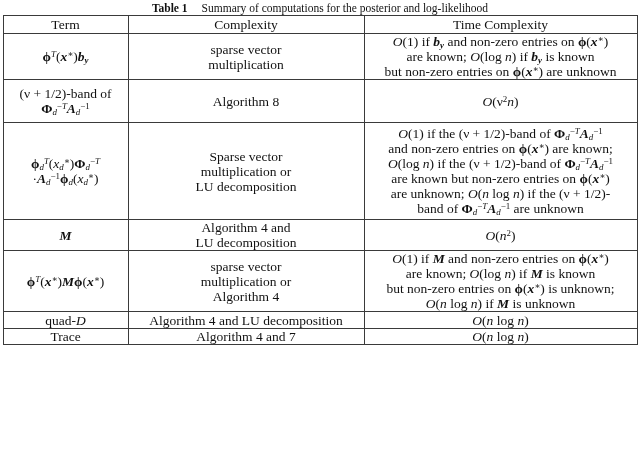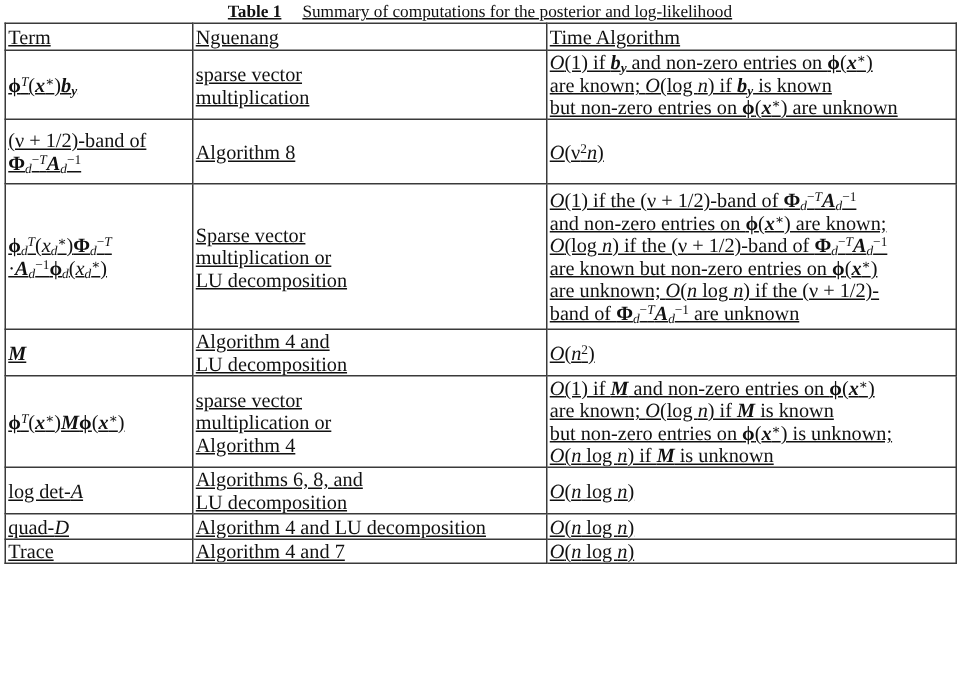--- a/index.html
+++ b/index.html
@@ -11,21 +11,20 @@
     width: 640px;
     height: 466px;
     overflow: hidden;
     font-family: "Liberation Serif", "DejaVu Serif", serif;
     color: #111111;
   }
   .page {
     width: 640px;
     height: 466px;
     box-sizing: border-box;
-    text-decoration: underline;
   }
   .caption {
     text-align: center;
     font-size: 11.5px;
     line-height: 14px;
     padding-top: 1px;
     white-space: nowrap;
   }
   .caption .cap-label {
     font-weight: bold;
@@ -33,21 +32,21 @@
   }
   table.summary {
     border-collapse: collapse;
     table-layout: fixed;
     width: 634px;
     margin: 0 auto;
   }
   table.summary th,
   table.summary td {
     border: 1px solid #3a3a3a;
-    text-align: left;
+    text-align: center;
     vertical-align: middle;
     padding: 0 2px;
     font-size: 13.5px;
     line-height: 15px;
     font-weight: normal;
     overflow: hidden;
   }
   col.c-term { width: 125px; }
   col.c-alg  { width: 236px; }
   col.c-cx   { width: 273px; }
@@ -88,22 +87,22 @@
 
   <table class="summary">
     <colgroup>
       <col class="c-term">
       <col class="c-alg">
       <col class="c-cx">
     </colgroup>
     <thead>
       <tr class="h-head">
         <th>Term</th>
-        <th>Nguenang</th>
-        <th>Time Algorithm</th>
+        <th>Complexity</th>
+        <th>Time Complexity</th>
       </tr>
     </thead>
     <tbody>
       <tr class="h-r2">
         <td><b>ϕ</b><sup><i>T</i></sup>(<b><i>x</i></b><sup>∗</sup>)<b><i>b</i><sub><i>y</i></sub></b></td>
         <td>sparse vector<br>multiplication</td>
         <td><i>O</i>(1) if <b><i>b</i><sub><i>y</i></sub></b> and non-zero entries on <b>ϕ</b>(<b><i>x</i></b><sup>∗</sup>)<br>are known; <i>O</i>(log <i>n</i>) if <b><i>b</i><sub><i>y</i></sub></b> is known<br>but non-zero entries on <b>ϕ</b>(<b><i>x</i></b><sup>∗</sup>) are unknown</td>
       </tr>
       <tr class="h-r3">
         <td>(ν + 1/2)-band of<br><b>Φ</b><sub><i>d</i></sub><sup>−<i>T</i></sup><b><i>A</i></b><sub><i>d</i></sub><sup>−1</sup></td>
@@ -118,25 +117,20 @@
       <tr class="h-r5">
         <td><b><i>M</i></b></td>
         <td>Algorithm 4 and<br>LU decomposition</td>
         <td><i>O</i>(<i>n</i><sup>2</sup>)</td>
       </tr>
       <tr class="h-r6">
         <td><b>ϕ</b><sup><i>T</i></sup>(<b><i>x</i></b><sup>∗</sup>)<b><i>M</i></b><b>ϕ</b>(<b><i>x</i></b><sup>∗</sup>)</td>
         <td>sparse vector<br>multiplication or<br>Algorithm 4</td>
         <td><i>O</i>(1) if <b><i>M</i></b> and non-zero entries on <b>ϕ</b>(<b><i>x</i></b><sup>∗</sup>)<br>are known; <i>O</i>(log <i>n</i>) if <b><i>M</i></b> is known<br>but non-zero entries on <b>ϕ</b>(<b><i>x</i></b><sup>∗</sup>) is unknown;<br><i>O</i>(<i>n</i> log <i>n</i>) if <b><i>M</i></b> is unknown</td>
       </tr>
-      <tr class="h-r8">
-        <td>log det-<i>A</i></td>
-        <td>Algorithms 6, 8, and<br>LU decomposition</td>
-        <td><i>O</i>(<i>n</i> log <i>n</i>)</td>
-      </tr>
       <tr class="h-r10">
         <td>quad-<i>D</i></td>
         <td>Algorithm 4 and LU decomposition</td>
         <td><i>O</i>(<i>n</i> log <i>n</i>)</td>
       </tr>
       <tr class="h-r11">
         <td>Trace</td>
         <td>Algorithm 4 and 7</td>
         <td><i>O</i>(<i>n</i> log <i>n</i>)</td>
       </tr>

